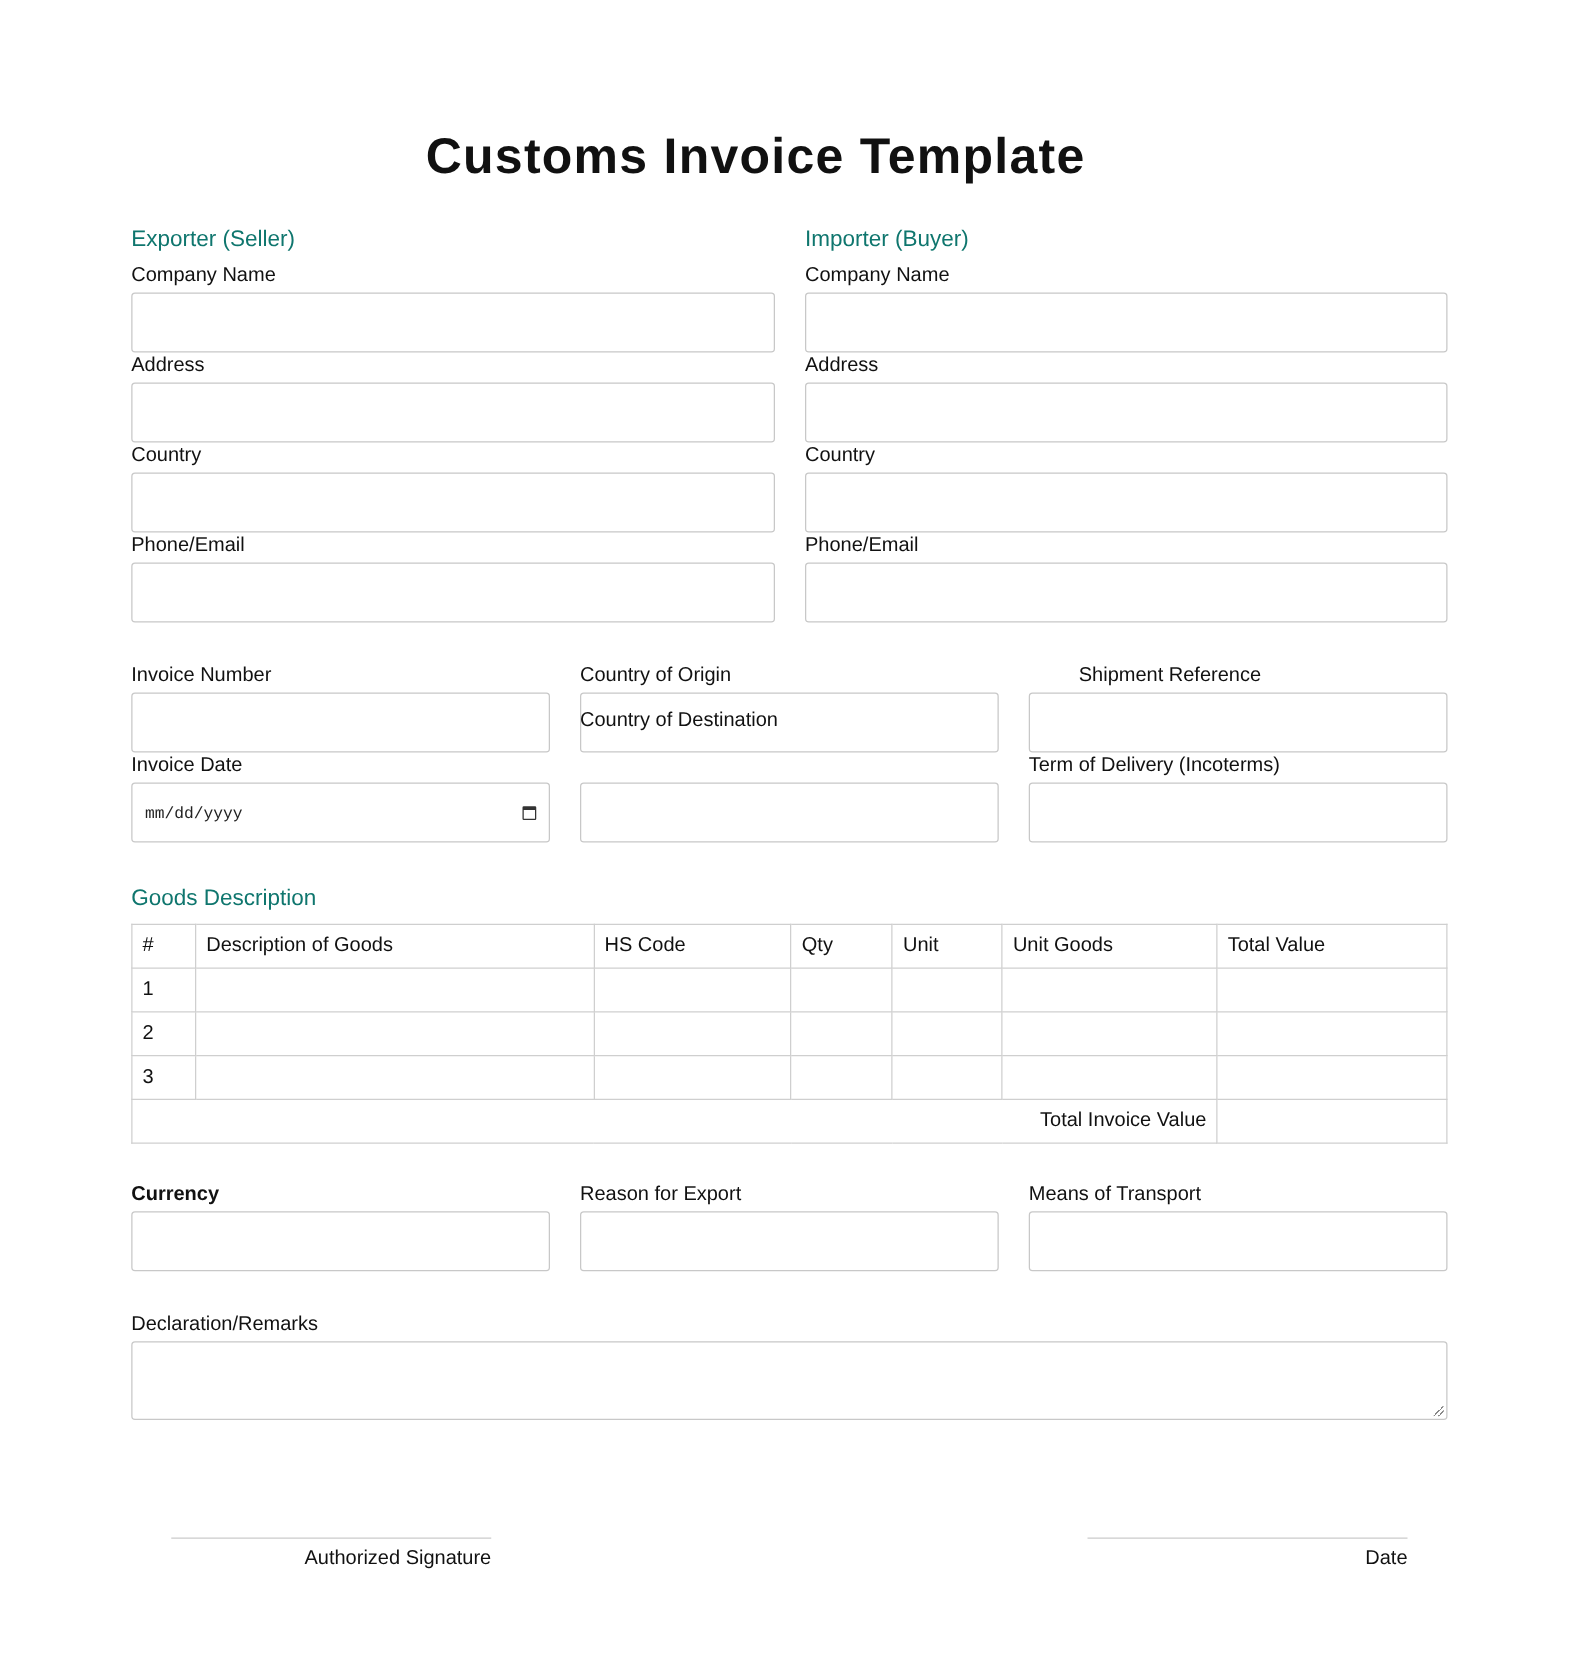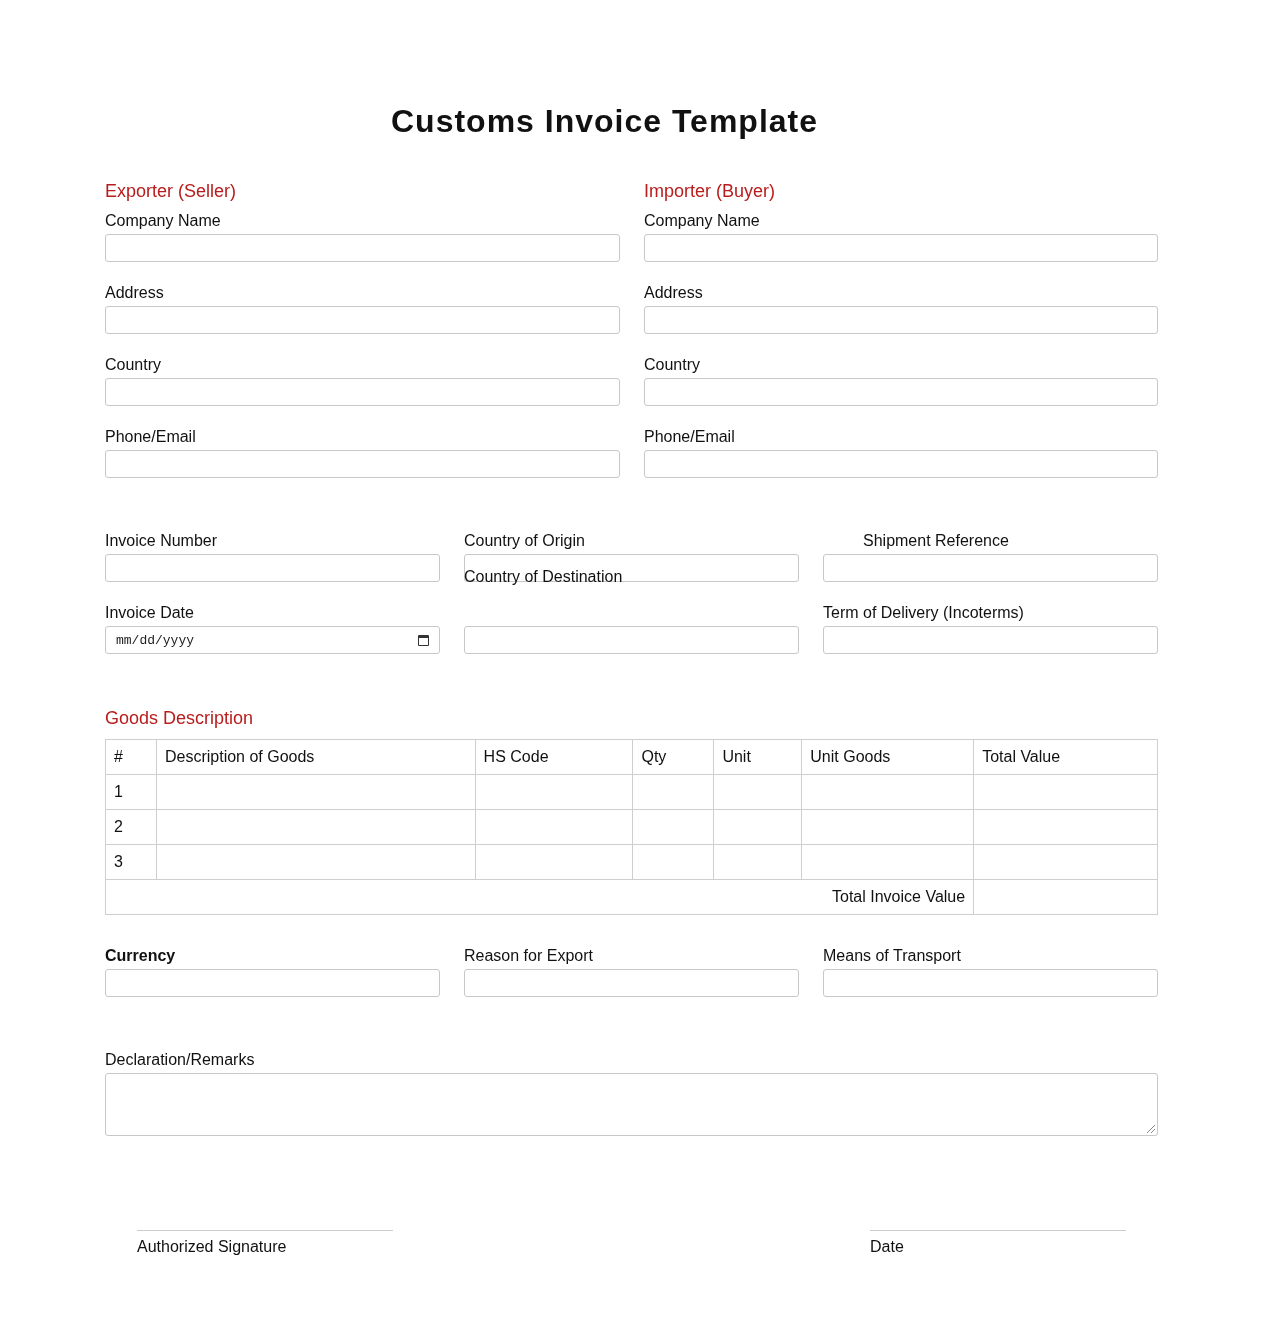--- a/index.html
+++ b/index.html
@@ -3,26 +3,26 @@
 <meta charset="utf-8">
 <style>
   * { box-sizing: border-box; }
   html, body { margin: 0; padding: 0; background: #ffffff; }
   body {
     width: 1263px; height: 1341px; position: relative;
     font-family: "Liberation Sans", sans-serif; color: #111;
   }
   .title {
     position: absolute; left: 0; top: 103px; width: 1209px; text-align: center;
-    font-size: 32px; font-weight: bold; letter-spacing: 1px; margin: 0;
+    font-size: 40px; font-weight: bold; letter-spacing: 1px; margin: 0;
   }
-  .section-title { position: absolute; font-size: 18px; color: #b91c1c; }
+  .section-title { position: absolute; font-size: 18px; color: #0f766e; }
   .lbl { position: absolute; font-size: 16px; color: #111; }
   .inp {
-    position: absolute; height: 28px; border: 1px solid #c8c8c8; border-radius: 3px;
+    position: absolute; height: 48px; border: 1px solid #c8c8c8; border-radius: 3px;
     background: #fff; padding: 0 10px; font-family: "Liberation Sans", sans-serif; font-size: 14px;
   }
   .date-inp { display: flex; align-items: center; justify-content: space-between; padding: 0 10px 0 10px; }
   .date-text { font-family: "Liberation Mono", monospace; font-size: 13px; color: #222; }
   .cal-icon {
     width: 11px; height: 11px; border: 1.6px solid #333; border-top-width: 3px; border-radius: 1px;
   }
   table.goods {
     position: absolute; left: 105px; top: 739px; width: 1053px;
     border-collapse: collapse; font-size: 16px;
@@ -33,21 +33,21 @@
   table.goods td.total-label { text-align: right; }
   .textarea {
     position: absolute; left: 105px; top: 1073px; width: 1053px; height: 63px;
     border: 1px solid #c8c8c8; border-radius: 3px; background: #fff;
   }
   .grip {
     position: absolute; right: 2px; bottom: 2px; width: 8px; height: 8px;
     background: linear-gradient(135deg, transparent 0 45%, #888 45% 52%, transparent 52% 70%, #888 70% 77%, transparent 77%);
   }
   .sig-line { position: absolute; top: 1230px; height: 1px; background: #cccccc; width: 256px; }
-  .sig-label { position: absolute; top: 1238px; width: 256px; text-align: left; font-size: 16px; }
+  .sig-label { position: absolute; top: 1238px; width: 256px; text-align: right; font-size: 16px; }
 </style>
 </head>
 <body>
 
 <h1 class="title">Customs Invoice Template</h1>
 
 <div class="section-title" style="left:105px;top:181px;">Exporter (Seller)</div>
 <div class="lbl" style="left:105px;top:212px;">Company Name</div>
 <input class="inp" style="left: 105px; top: 234px; width: 515px;" value="">
 <div class="lbl" style="left:105px;top:284px;">Address</div>

